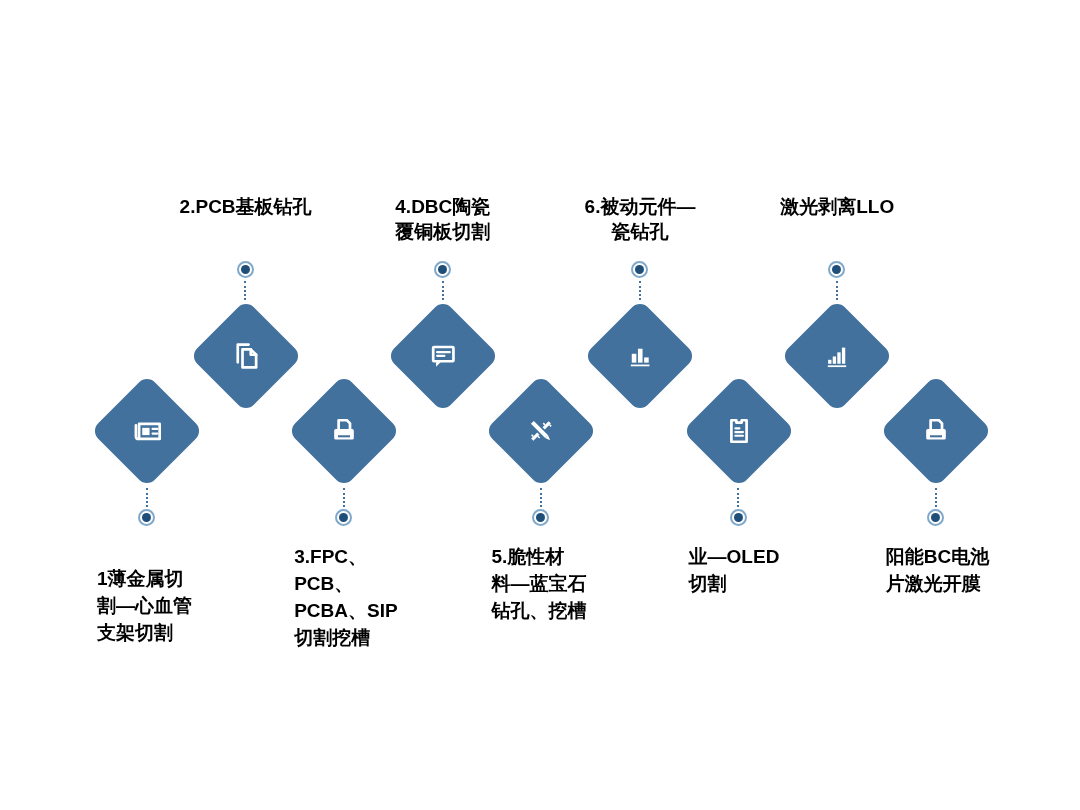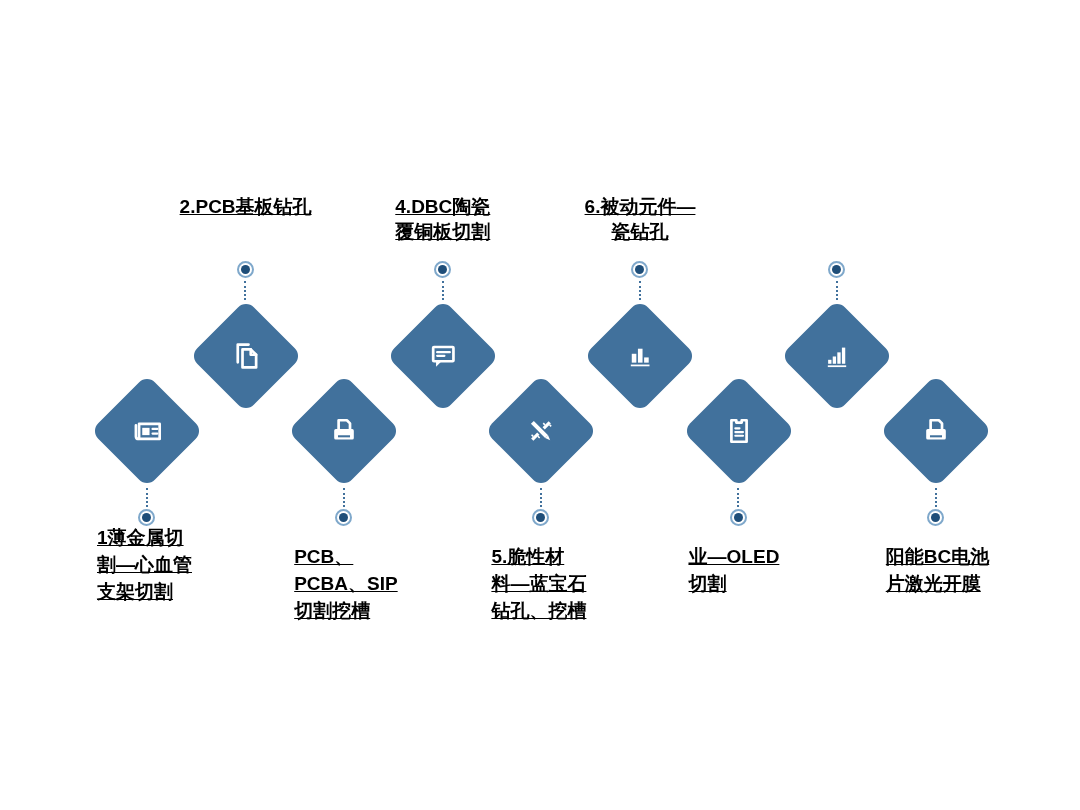--- a/index.html
+++ b/index.html
@@ -12,21 +12,21 @@
     background:var(--diamond);transform:rotate(45deg);
   }
   .icon{position:absolute;width:38px;height:38px;}
   .icon svg{width:100%;height:100%;display:block;}
   .connector{position:absolute;width:0;border-left:2.5px dotted var(--connector);}
   .marker{
     position:absolute;width:13px;height:13px;border:2.5px solid var(--ring);
     border-radius:50%;background:#ffffff;display:flex;align-items:center;justify-content:center;
   }
   .marker-inner{width:9px;height:9px;border-radius:50%;background:var(--inner);}
-  .label{position:absolute;font-weight:bold;color:var(--labelc);font-size:19px;text-decoration:underline;}
+  .label{position:absolute;font-weight:bold;color:var(--labelc);font-size:19px;}
   .label.top{text-align:center;line-height:25px;width:200px;}
   .label.bottom{text-align:left;line-height:27px;width:170px;}
   .line{white-space:nowrap;}
   
   .s{fill:none;stroke:var(--iconc);stroke-width:1.7px;stroke-linecap:round;stroke-linejoin:round;}
   .s2{stroke-width:1.4px;}
   .f{fill:var(--iconc);stroke:none;}
   .slot{fill:var(--diamond);stroke:none;}
 </style>
 </head>
@@ -40,21 +40,21 @@
     <path class="s" d="M7 7.5 h13 v9.5 h-13 z"></path>
     <path class="s" d="M5 8.5 v7 a1.6 1.6 0 0 0 1.6 1.5"></path>
     <rect class="f" x="9" y="10" width="4.6" height="4.6"></rect>
     <path class="s s2" d="M15.5 10.7 h3 M15.5 13.6 h3"></path>
   </svg>
       </div>
       <div class="connector" style="left: 145.75px; top: 488px; height: 19px;"></div>
       <div class="marker" style="left: 138px; top: 509px;">
         <div class="marker-inner"></div>
       </div>
-      <div class="label bottom" style="left: 97px; top: 524px;">
+      <div class="label bottom" style="left: 97px; top: 565px;">
         <div class="line">1薄金属切</div>
         <div class="line">割—心血管</div>
         <div class="line">支架切割</div>
       </div>
     </div>
     <div class="node">
       <div class="diamond" style="left: 205.6px; top: 316px;"></div>
       <div class="icon" style="left: 226.6px; top: 337px;">
         <svg viewBox="0 0 24 24">
     <path class="s" d="M13.6 4.8 H6.8 V16"></path>
@@ -77,20 +77,21 @@
     <path class="s" d="M8.6 10.8 V5.2 h5.2 l2 2 v3.6"></path>
     <rect class="f" x="5.8" y="10.8" width="12.4" height="6.6" rx="1"></rect>
     <rect class="slot" x="8.2" y="14.7" width="7.6" height="1.3"></rect>
   </svg>
       </div>
       <div class="connector" style="left: 342.95px; top: 488px; height: 19px;"></div>
       <div class="marker" style="left: 335.2px; top: 509px;">
         <div class="marker-inner"></div>
       </div>
       <div class="label bottom" style="left: 294.2px; top: 543px;">
+        <div class="line">3.FPC、</div>
         <div class="line">PCB、</div>
         <div class="line">PCBA、SIP</div>
         <div class="line">切割挖槽</div>
       </div>
     </div>
     <div class="node">
       <div class="diamond" style="left: 402.8px; top: 316px;"></div>
       <div class="icon" style="left: 423.8px; top: 337px;">
         <svg viewBox="0 0 24 24">
     <rect class="s" x="5.8" y="6.3" width="12.8" height="9" rx="0.5"></rect>
@@ -180,20 +181,21 @@
     <rect class="f" x="12.2" y="9.7" width="2.1" height="7.2"></rect>
     <rect class="f" x="15.1" y="6.7" width="2.1" height="10.2"></rect>
     <rect class="f" x="6.2" y="17.9" width="11.6" height="1.1"></rect>
   </svg>
       </div>
       <div class="connector" style="left: 835.95px; top: 281px; height: 19px;"></div>
       <div class="marker" style="left: 828.2px; top: 261px;">
         <div class="marker-inner"></div>
       </div>
       <div class="label top" style="left: 737.2px; top: 194px;">
+        <div class="line">激光剥离LLO</div>
       </div>
     </div>
     <div class="node">
       <div class="diamond" style="left: 895.8px; top: 391px;"></div>
       <div class="icon" style="left: 916.8px; top: 412px;">
         <svg viewBox="0 0 24 24">
     <path class="s" d="M8.6 10.8 V5.2 h5.2 l2 2 v3.6"></path>
     <rect class="f" x="5.8" y="10.8" width="12.4" height="6.6" rx="1"></rect>
     <rect class="slot" x="8.2" y="14.7" width="7.6" height="1.3"></rect>
   </svg>

